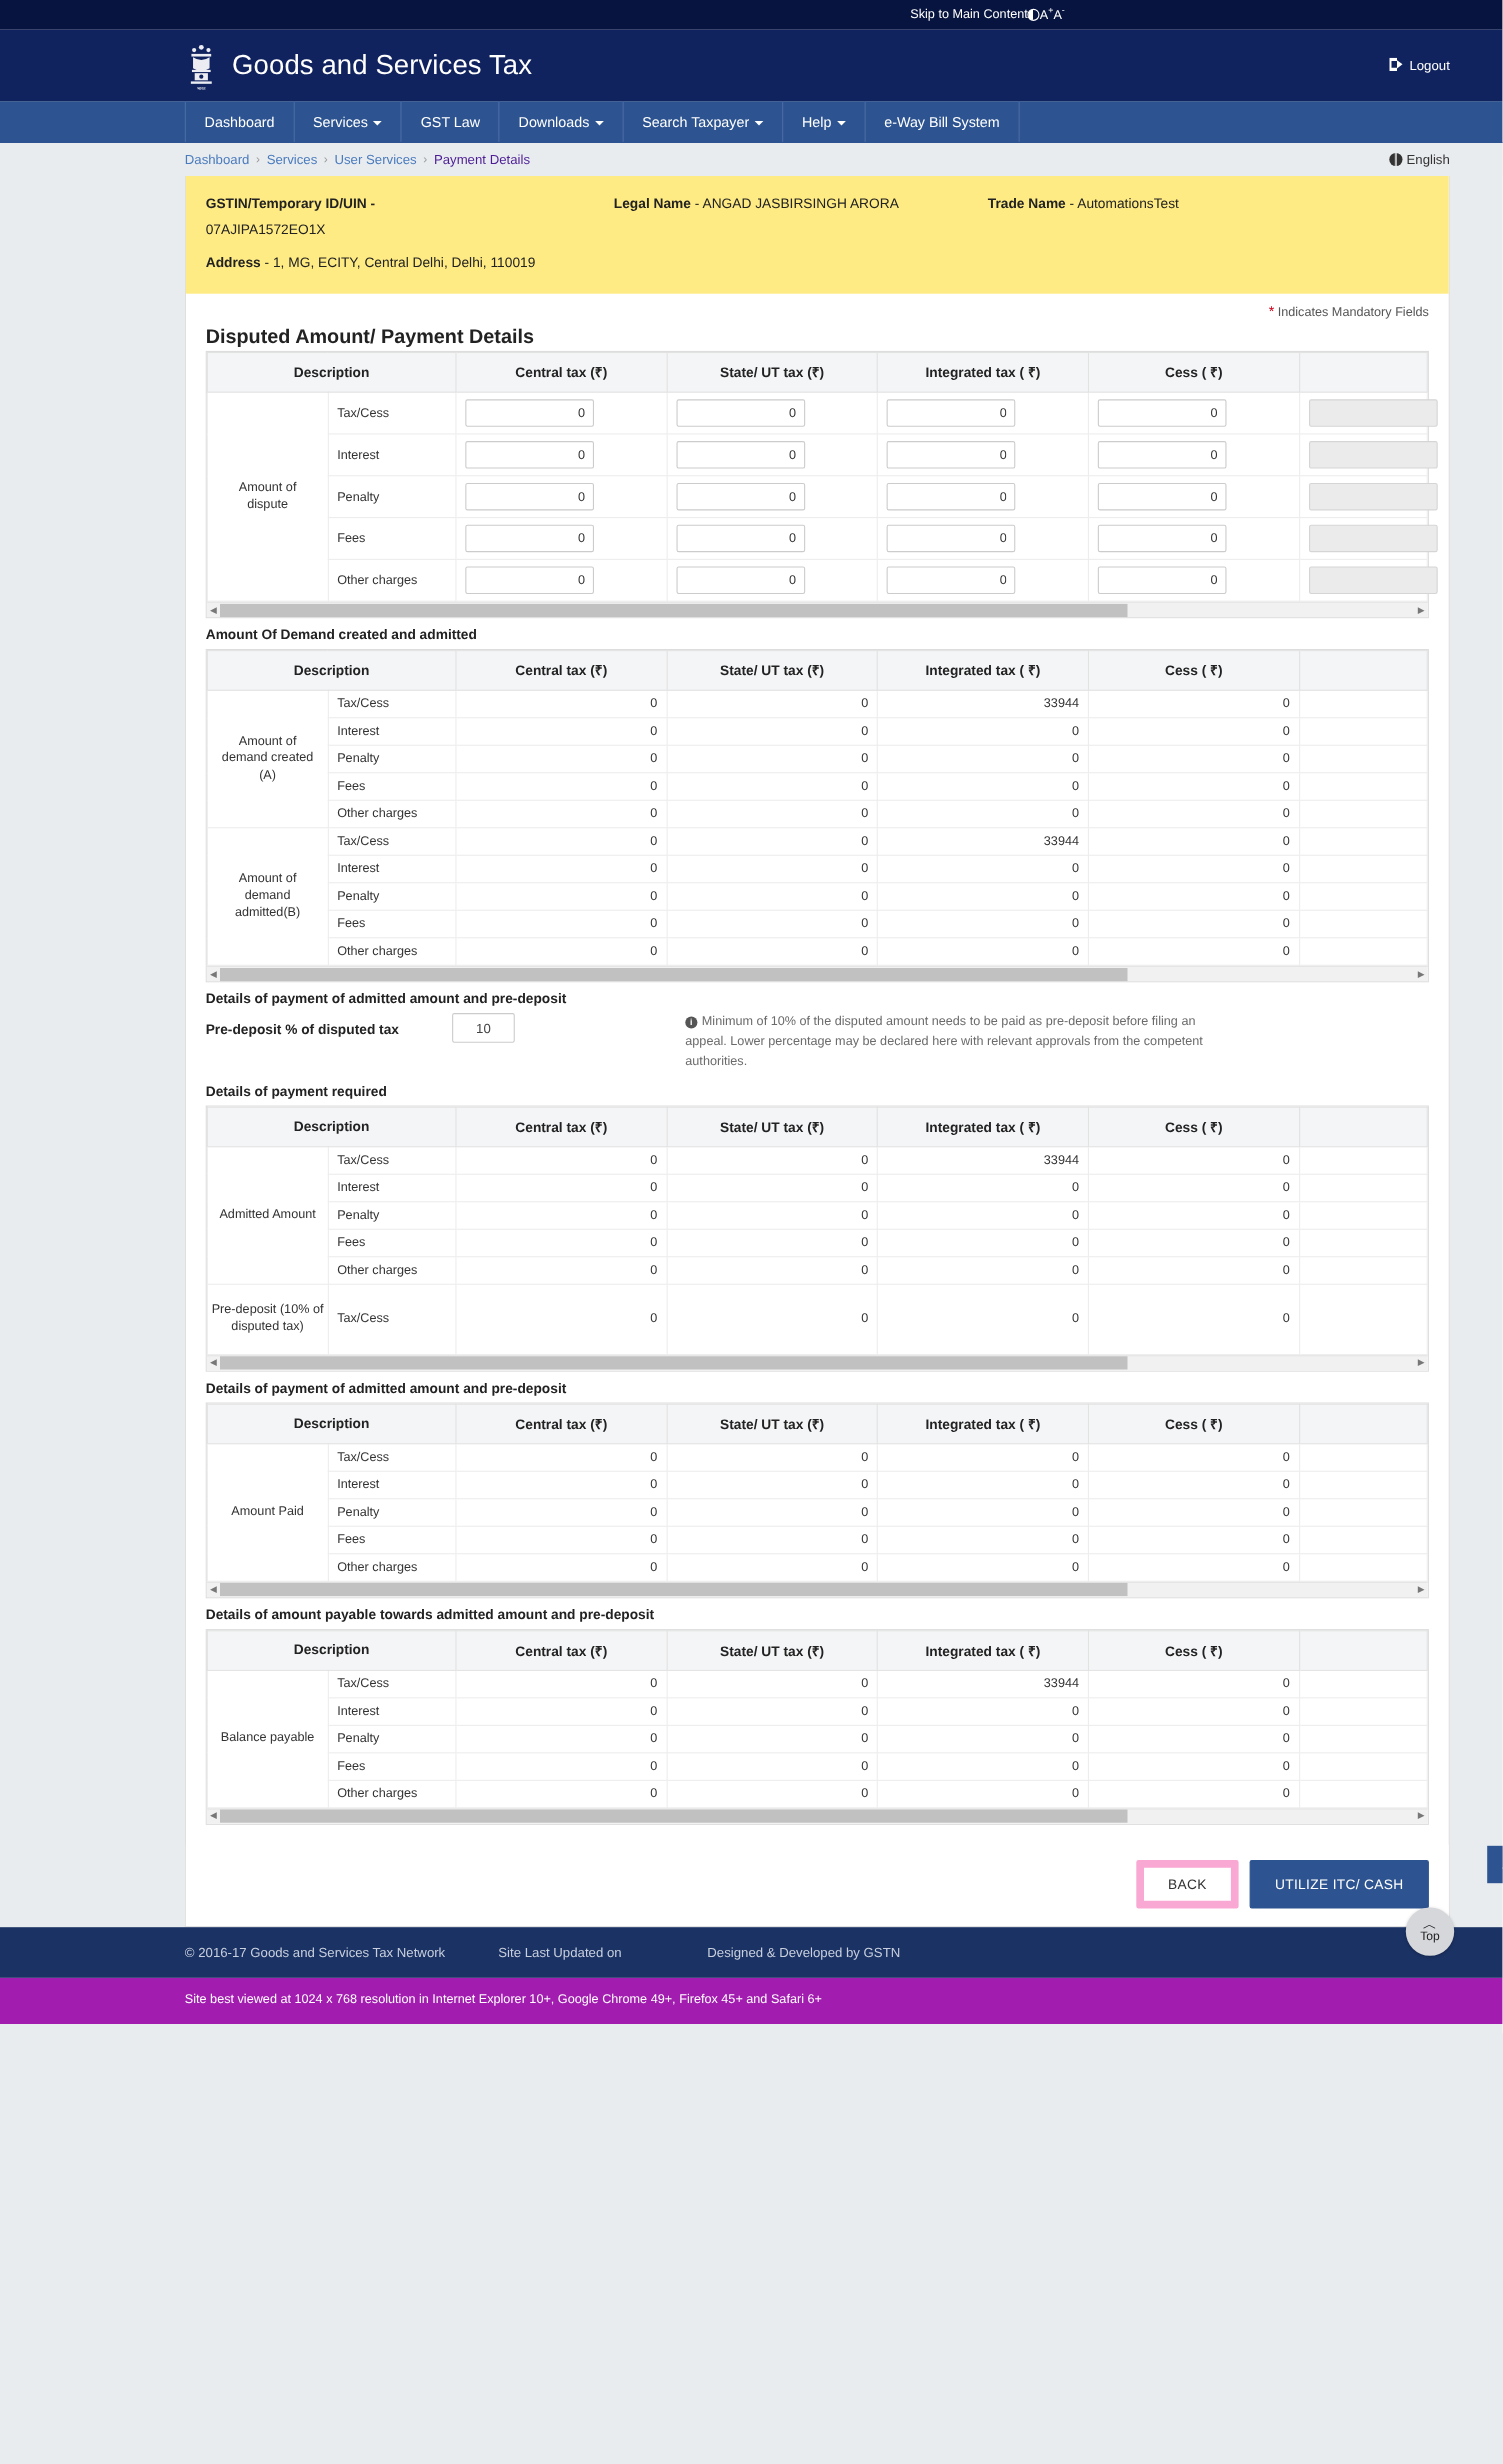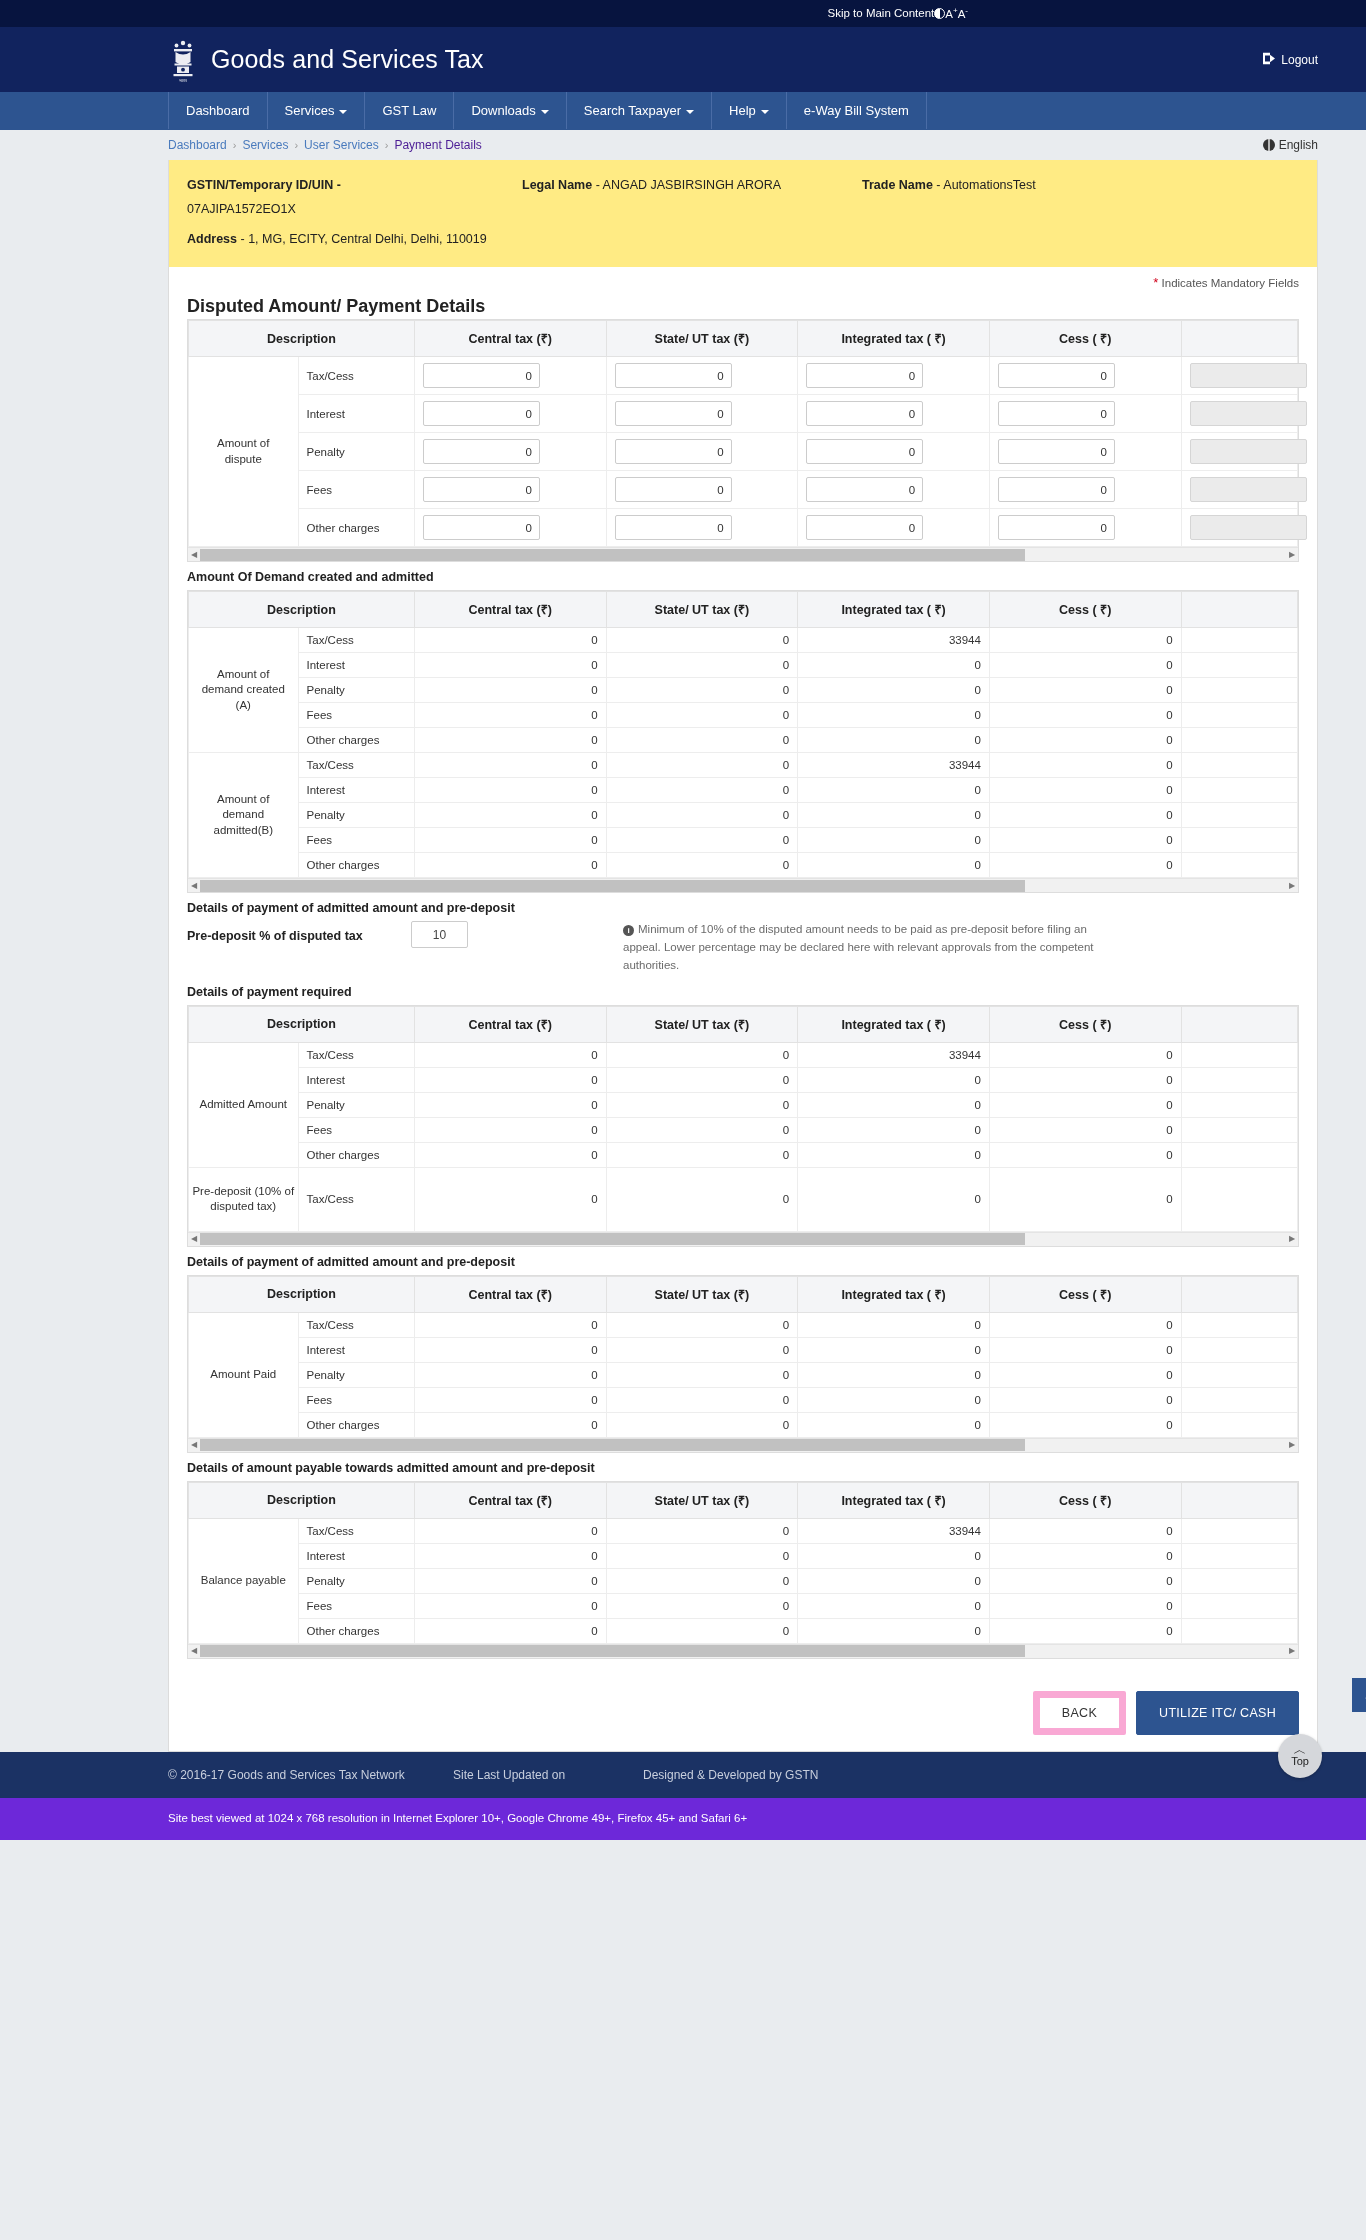--- a/index.html
+++ b/index.html
@@ -105,21 +105,21 @@
     border:1px solid #dcdcdc;
     border-top:none;
   }
   .yellowbar {
     background:#ffeb84;
     padding:14px 18px 16px 18px;
     font-size:12.5px; color:#222; line-height:1.9;
   }
   .yellowbar .row1 { display:flex; }
   .yellowbar .c1 { width:335px; }
-  .yellowbar .c2 { width:340px; }
+  .yellowbar .c2 { width:340px;margin-left:36px; }
   .yellowbar b { font-weight:bold; }
 
   .mandatory {
     text-align:right; padding:8px 18px 0 0; font-size:11.5px; color:#555;
   }
   .mandatory .star { color:#d0021b; font-size:13px; }
 
   .body-pad { padding:0 18px 18px 18px; }
 
   .sec-title {
@@ -224,21 +224,21 @@
   
   .footer1 {
     background:#1b3264; color:#c8cfdd;
     padding:16px 48px 16px 168px;
     display:flex; font-size:12px;
     position:relative;
   }
   .footer1 .f-a { width:285px; }
   .footer1 .f-b { width:190px; }
   .footer2 {
-    background:#6d28d9; color:#fff;
+    background:#a21caf; color:#fff;
     padding:14px 48px 16px 168px; font-size:11.5px;
   }
   .topbtn {
     position:absolute; right:44px; top:-18px;
     width:44px; height:44px; border-radius:50%;
     background:#d5d7db; color:#222;
     display:flex; flex-direction:column; align-items:center; justify-content:center;
     font-size:11px; cursor:pointer; line-height:1.05;
     box-shadow:0 1px 3px rgba(0,0,0,.25);
   }

